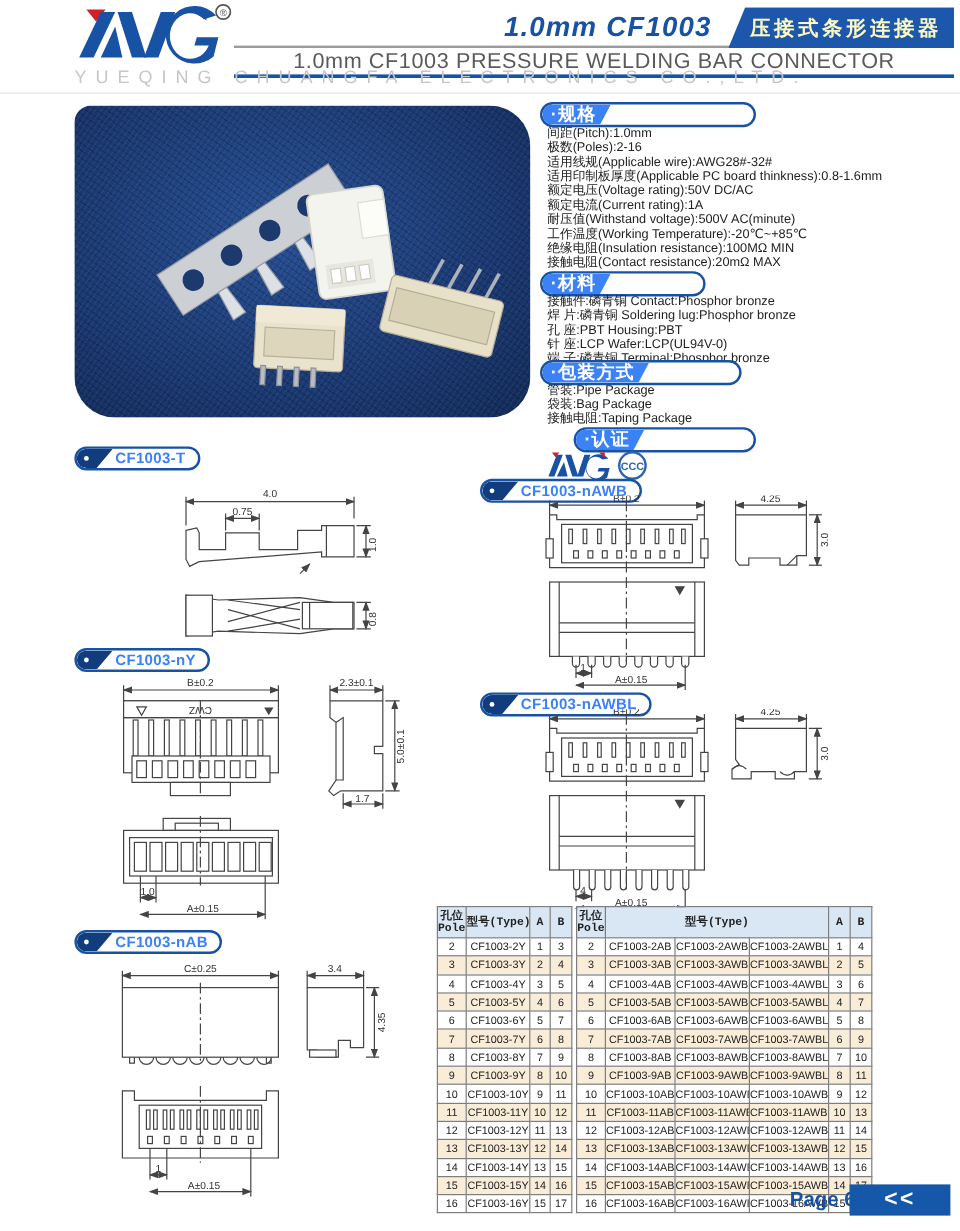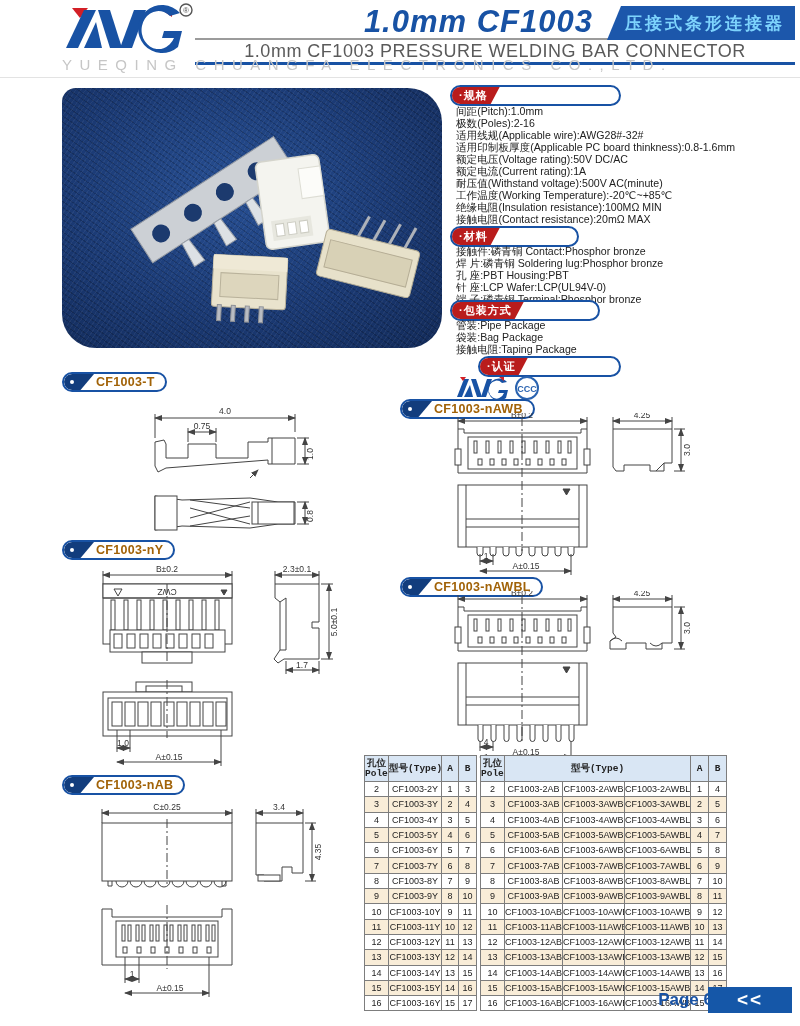--- a/index.html
+++ b/index.html
@@ -3,50 +3,50 @@
 <meta charset="utf-8">
 <style>
   html,body{margin:0;padding:0;background:#fff;}
   #page{position:relative;width:800px;height:1026px;background:#fff;overflow:hidden;
         font-family:"Liberation Sans","DejaVu Sans",sans-serif;color:#333;}
   
   .hdr-divider{position:absolute;left:0;top:77px;width:800px;height:1px;background:#e3e3e3;}
   .logo-wrap{position:absolute;left:58px;top:2px;width:140px;height:52px;}
   .hdr-right{position:absolute;left:195px;top:6px;width:600px;}
   .hdr-row1{display:flex;justify-content:flex-end;align-items:stretch;height:32px;border-bottom:2px solid #9b9b9b;}
-  .model-title{font-style:italic;font-weight:bold;font-size:31px;color:#1852a4;letter-spacing:1px;
+  .model-title{font-style:italic;font-weight:bold;font-size:23px;color:#1852a4;letter-spacing:1px;
                display:flex;align-items:center;padding-right:14px;}
-  .cn-title-box{background:#1c57ab;color:#7dd3fc;font-size:17px;font-weight:bold;letter-spacing:3px;
+  .cn-title-box{background:#1c57ab;color:#fef9c3;font-size:17px;font-weight:bold;letter-spacing:3px;
                 display:flex;align-items:center;padding:0 10px 0 18px;margin-bottom:-2px;
                 clip-path:polygon(14px 0,100% 0,100% 100%,0 100%);}
   .hdr-row2{display:flex;justify-content:center;align-items:center;height:22px;
             border-bottom:3px solid #1852a4;color:#5a5a5a;font-size:18px;letter-spacing:.5px;}
   .company-line{position:absolute;left:62px;top:56px;width:730px;color:#c6c6c6;font-size:15px;
                 letter-spacing:7.5px;white-space:nowrap;overflow:hidden;}
   
   .photo{position:absolute;left:62px;top:88px;width:380px;height:260px;border-radius:14px 34px 34px 34px;
          background:
            repeating-linear-gradient(125deg, rgba(255,255,255,.05) 0 1px, rgba(0,0,0,0) 1px 4px),
            repeating-linear-gradient(35deg, rgba(0,0,0,.18) 0 1px, rgba(0,0,0,0) 1px 5px),
            radial-gradient(ellipse at 45% 40%, #274f93 0%, #1b3a74 55%, #122a58 100%);
          overflow:hidden;}
   
   .sec-pill{display:inline-flex;align-items:stretch;height:17px;border:2px solid #1852a4;border-radius:11px;
             overflow:hidden;background:#fff;}
-  .sec-pill .cn{background:#b91c1c;color:#fff;font-weight:bold;font-size:11px;letter-spacing:1px;
+  .sec-pill .cn{background:#3b82f6;color:#fff;font-weight:bold;font-size:15px;letter-spacing:1px;
                 display:flex;align-items:center;padding:0 12px 0 7px;
                 clip-path:polygon(0 0,100% 0,calc(100% - 9px) 100%,0 100%);}
   .sec-pill .en{color:#6d28d9;font-weight:bold;font-size:12.5px;display:flex;align-items:center;
                 padding:0 9px 0 2px;letter-spacing:.3px;margin-top:47px;}
   .model-pill{display:inline-flex;align-items:stretch;height:16px;border:2px solid #1852a4;border-radius:10px;
               overflow:hidden;background:#fff;}
   .model-pill .swoosh{width:30px;background:#123d7d;border-radius:8px 0 0 8px;position:relative;
                       clip-path:polygon(0 0,100% 0,55% 100%,0 100%);}
   .model-pill .swoosh .dot{position:absolute;left:6px;top:6px;width:4px;height:4px;border-radius:50%;background:#fff;}
-  .model-pill .label{color:#a16207;font-weight:bold;font-size:12.5px;display:flex;align-items:center;
+  .model-pill .label{color:#3b82f6;font-weight:bold;font-size:12.5px;display:flex;align-items:center;
                      padding:0 10px 0 2px;letter-spacing:.3px;}
   
   .txt-block{position:absolute;font-size:10.6px;line-height:12px;color:#222;}
   .txt-line{white-space:nowrap;}
   
   table.dtab{border-collapse:collapse;table-layout:fixed;font-size:9.5px;color:#222;}
   table.dtab th,table.dtab td{border:1px solid #7d7d7d;text-align:center;padding:0;height:14.3px;
                               overflow:hidden;white-space:nowrap;}
   table.dtab th{background:#d9e6f4;font-weight:bold;font-size:9.5px;height:25px;line-height:10px;font-family:Liberation Mono, monospace;}
   table.dtab tbody tr:nth-child(even) td{background:#f9edd8;}

